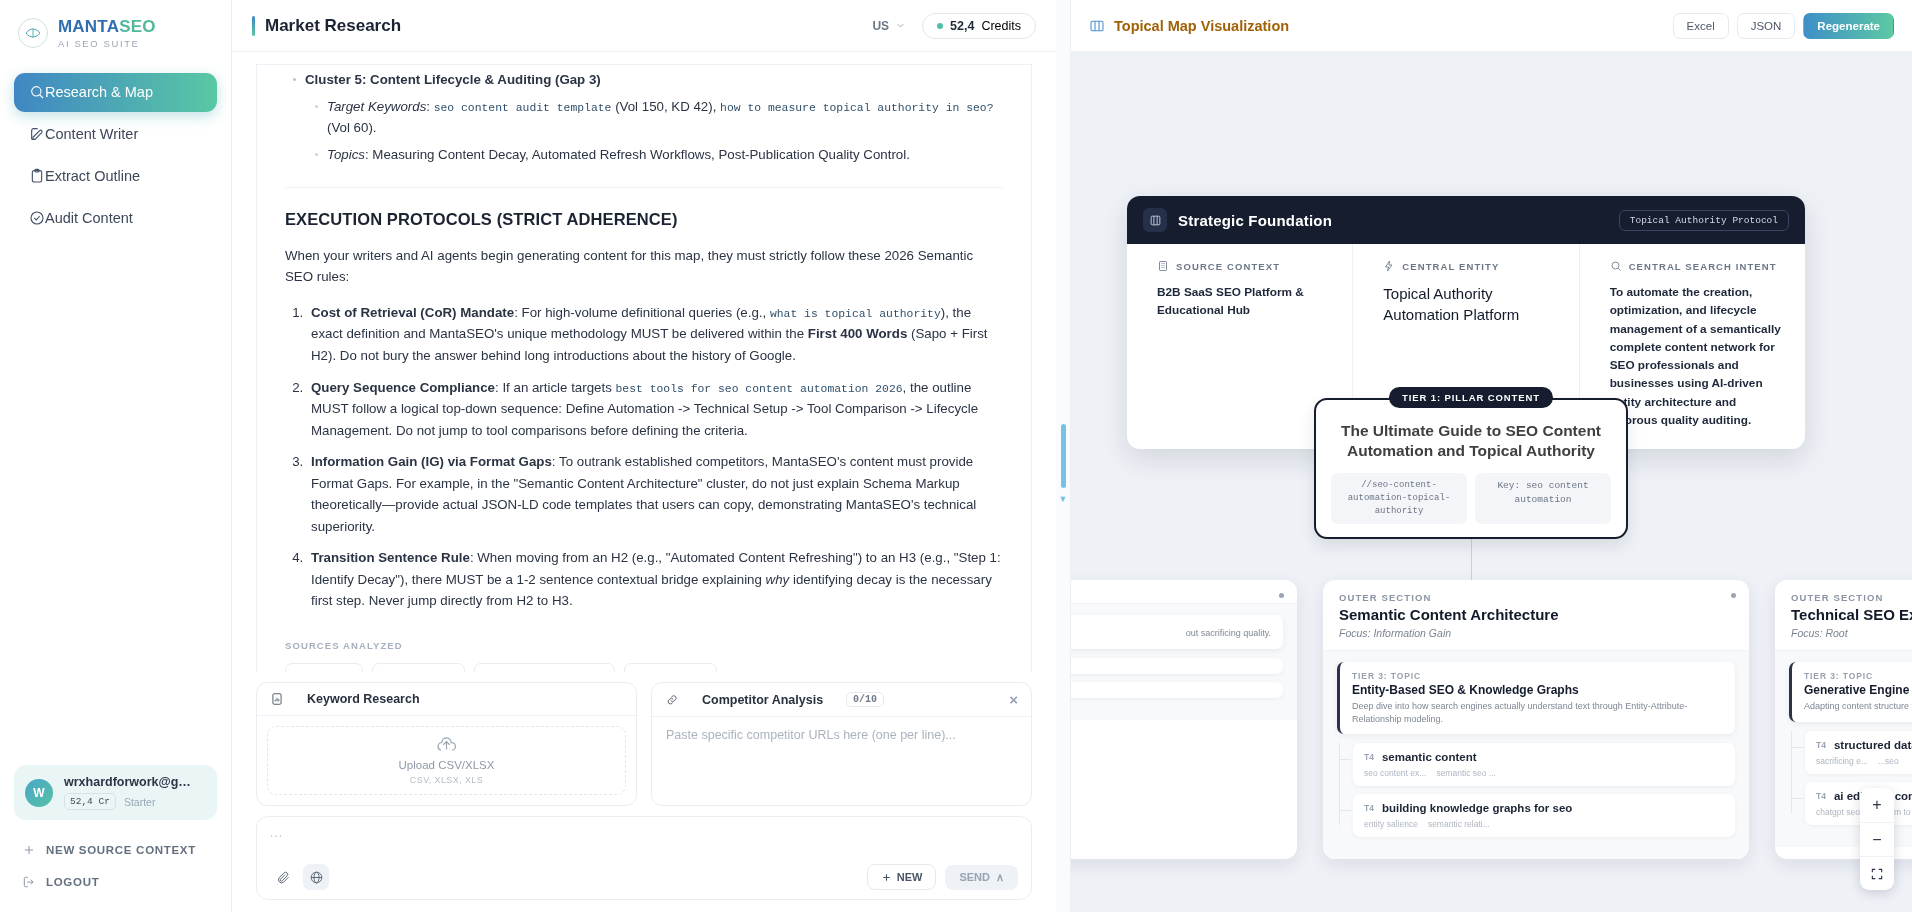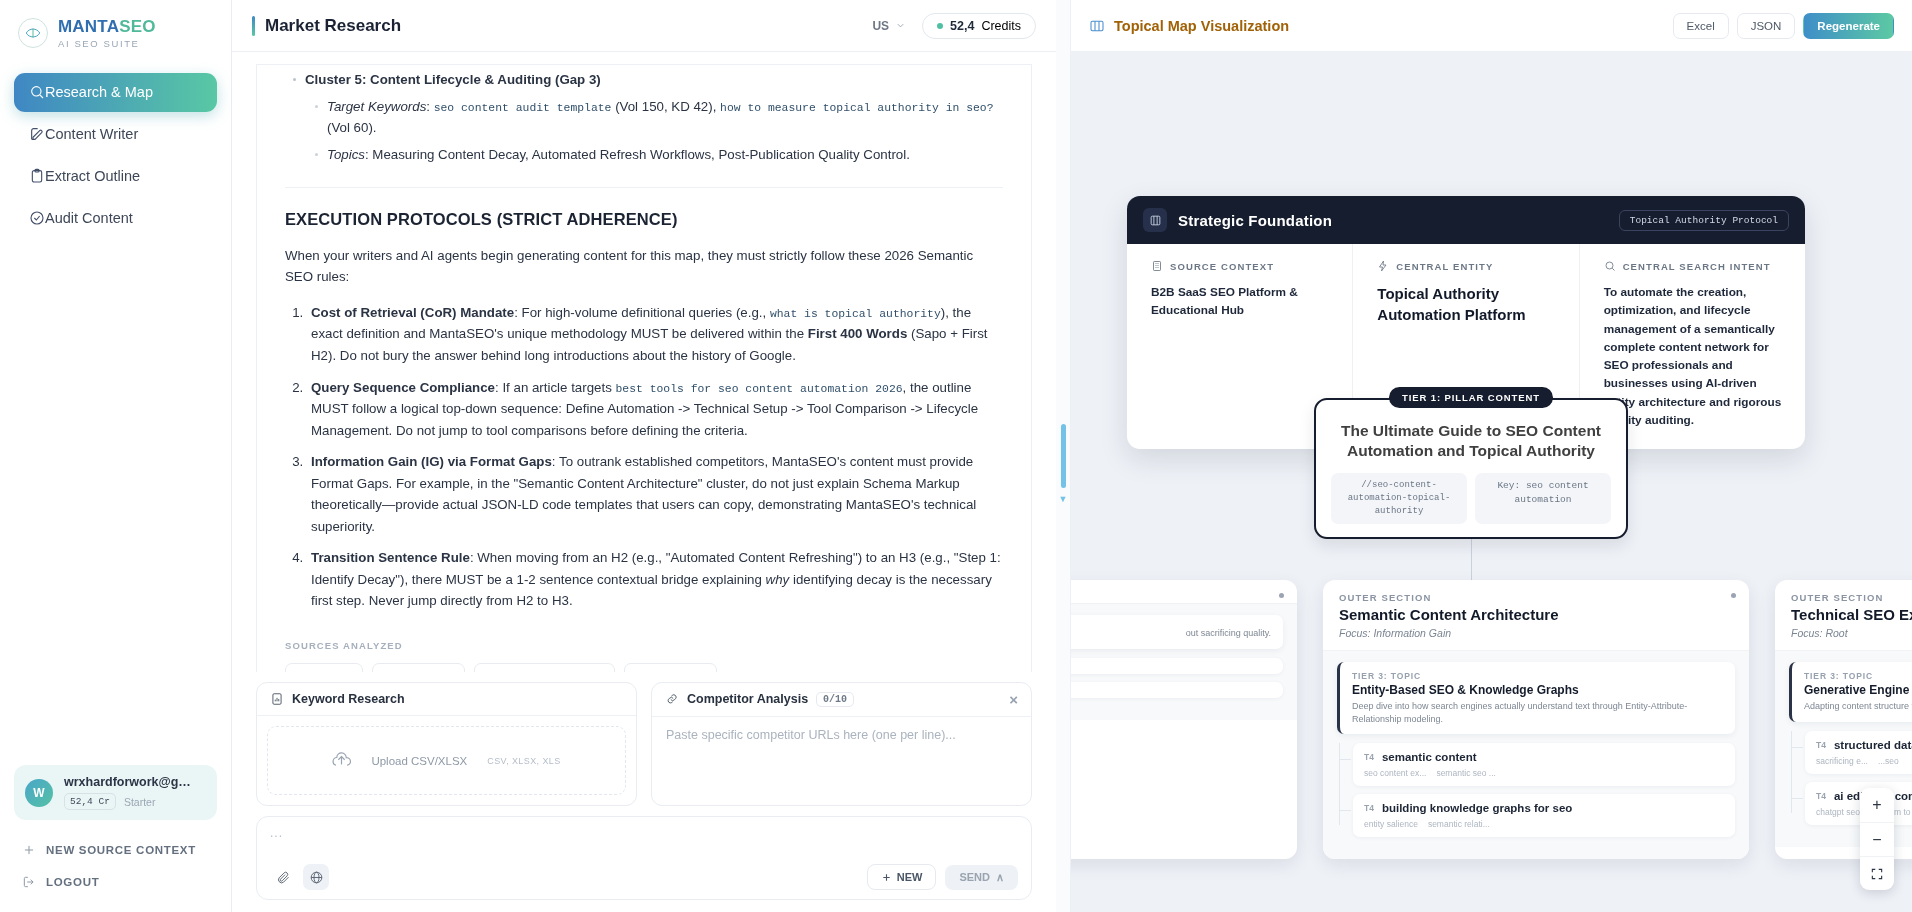--- a/index.html
+++ b/index.html
@@ -65,24 +65,24 @@
   .ol{padding-left:22px;margin-top:14px}
   .ol>li{margin-bottom:10px;padding-left:4px}
   .src-label{font-size:9.5px;letter-spacing:1.1px;color:#a6b0bd;font-weight:700;margin-top:26px;margin-bottom:10px}
   .chips{display:flex;gap:9px;flex-wrap:wrap}
   .chip{border:1px solid #e8ecf1;border-radius:7px;padding:5px 11px;font-size:10.5px;color:#7a8694;display:flex;align-items:center;gap:6px}
   .chip:before{content:"";width:3px;height:3px;border-radius:50%;background:#aab4c0;display:inline-block}
 
   
   .toolrow{display:flex;gap:14px;height:124px;flex:0 0 124px;margin:0 10px}
   .tool{flex:1 1 0;border:1px solid #e9edf2;border-radius:11px;background:#fff;overflow:hidden;display:flex;flex-direction:column}
-  .tool-h{display:flex;gap:8px;padding:9px 13px;border-bottom:1px solid #eef1f5;font-size:12.5px;font-weight:600;color:#28313f}
+  .tool-h{display:flex;align-items:center;gap:23px;padding:9px 13px;border-bottom:1px solid #eef1f5;font-size:12.5px;font-weight:600;color:#28313f}
   .badge{border:1px solid #e6eaf0;border-radius:5px;font-size:10px;padding:1px 6px;color:#6e7a88;font-family:"Liberation Mono",monospace}
   .tool-h .x{margin-left:auto;color:#98a3b1;font-size:15px;cursor:pointer;line-height:1}
-  .drop{margin:10px;flex:1;border:1.5px dashed #e2e7ee;border-radius:9px;display:flex;flex-direction:row;align-items:center;justify-content:center;gap:20px;color:#8e99a7;cursor:pointer}
+  .drop{margin:10px;flex:1;border:1.5px dashed #e2e7ee;border-radius:9px;display:flex;flex-direction:column;align-items:center;justify-content:center;gap:4px;color:#8e99a7;cursor:pointer}
   .drop .u1{font-size:11.5px}
   .drop .u2{font-size:9px;color:#b4bdc8;letter-spacing:.4px}
   .ta{flex:1;padding:11px 14px;font-size:12.5px;color:#aab3be}
 
   
   .composer{border:1px solid #e9edf2;border-radius:12px;background:#fff;height:84px;flex:0 0 84px;display:flex;flex-direction:column;padding:9px 13px;margin:0 10px}
   .comp-text{font-size:12px;color:#b9c1cb;letter-spacing:1px}
   .comp-row{margin-top:auto;display:flex;align-items:center;gap:7px}
   .iconbtn{width:26px;height:26px;border-radius:7px;display:flex;align-items:center;justify-content:center;cursor:pointer}
   .iconbtn.sel{background:#eef1f6}
@@ -105,25 +105,25 @@
   .mbtn.primary{background:linear-gradient(90deg,#3f8fc8,#5cc9a3);color:#fff;border-color:transparent;font-weight:600}
 
   .canvas{flex:1;position:relative;overflow:hidden;background:#eef1f6}
 
   .foundation{position:absolute;left:56px;top:144px;width:678px;background:#fff;border-radius:13px;box-shadow:0 10px 28px rgba(25,38,61,.13);overflow:hidden}
   .fnd-h{background:#161d2e;display:flex;align-items:center;gap:11px;padding:12px 16px}
   .fnd-icn{width:24px;height:24px;border-radius:6px;background:#26304a;display:flex;align-items:center;justify-content:center}
   .fnd-t{color:#fff;font-size:15px;font-weight:700;letter-spacing:.2px}
   .fnd-tag{margin-left:auto;border:1px solid #3a4461;border-radius:6px;padding:4px 10px;font-size:9.5px;color:#d3d9e6;font-family:"Liberation Mono",monospace}
   .fnd-b{display:flex}
-  .fcol{flex:1 1 0;padding:16px 18px 20px 24px;border-right:1px solid #eef0f4}
+  .fcol{flex:1 1 0;padding:16px 18px 20px 30px;border-right:1px solid #eef0f4}
   .fcol:last-child{border-right:none}
   .fcol-h{display:flex;align-items:center;gap:7px;font-size:9.5px;letter-spacing:1.1px;font-weight:700;color:#6c7786;margin-bottom:11px}
   .fcol-v{font-size:12.5px;line-height:1.5;color:#2a3344}
-  .fcol-v.big{font-size:15px;font-weight:700;line-height:1.42;color:#121a2a}
+  .fcol-v.big{font-size:15px;font-weight:400;line-height:1.42;color:#121a2a}
   .fcol-v.small{font-size:11.8px;font-weight:600;line-height:1.55;color:#1e283a}
 
   .connector{position:absolute;left:400px;top:310px;width:1px;height:36px;background:#c9d1dc}
   .connector2{position:absolute;left:400px;top:470px;width:1px;height:88px;background:#c9d1dc}
 
   .pillarwrap{position:absolute;left:243px;top:346px;width:314px}
   .tier1tag{position:absolute;left:50%;transform:translateX(-50%);top:-11px;background:#161d2e;color:#fff;font-size:9.5px;font-weight:700;letter-spacing:.9px;padding:5px 13px;border-radius:12px;white-space:nowrap;z-index:2}
   .pillar{border:2px solid #161d2e;border-radius:13px;background:#fff;padding:21px 15px 13px 15px;text-align:center;box-shadow:0 7px 16px rgba(22,29,46,.1)}
   .pillar-t{font-size:15.5px;font-weight:700;line-height:1.3;color:#404040;margin-bottom:12px}
   .pillar-row{display:flex;gap:8px}

